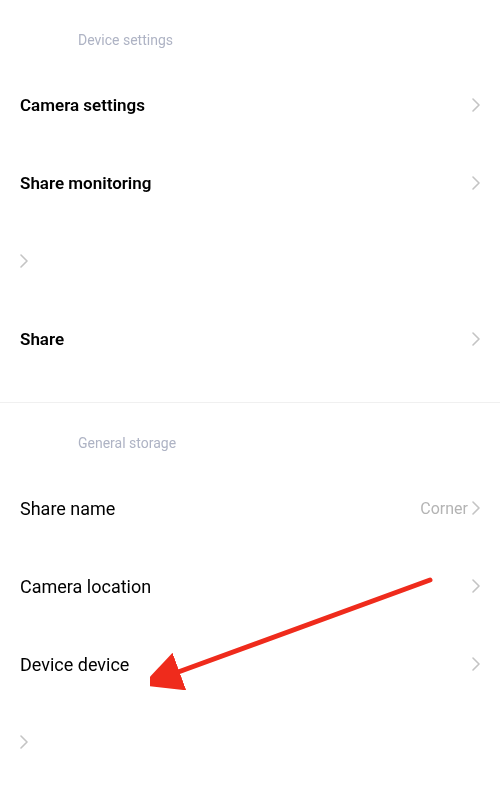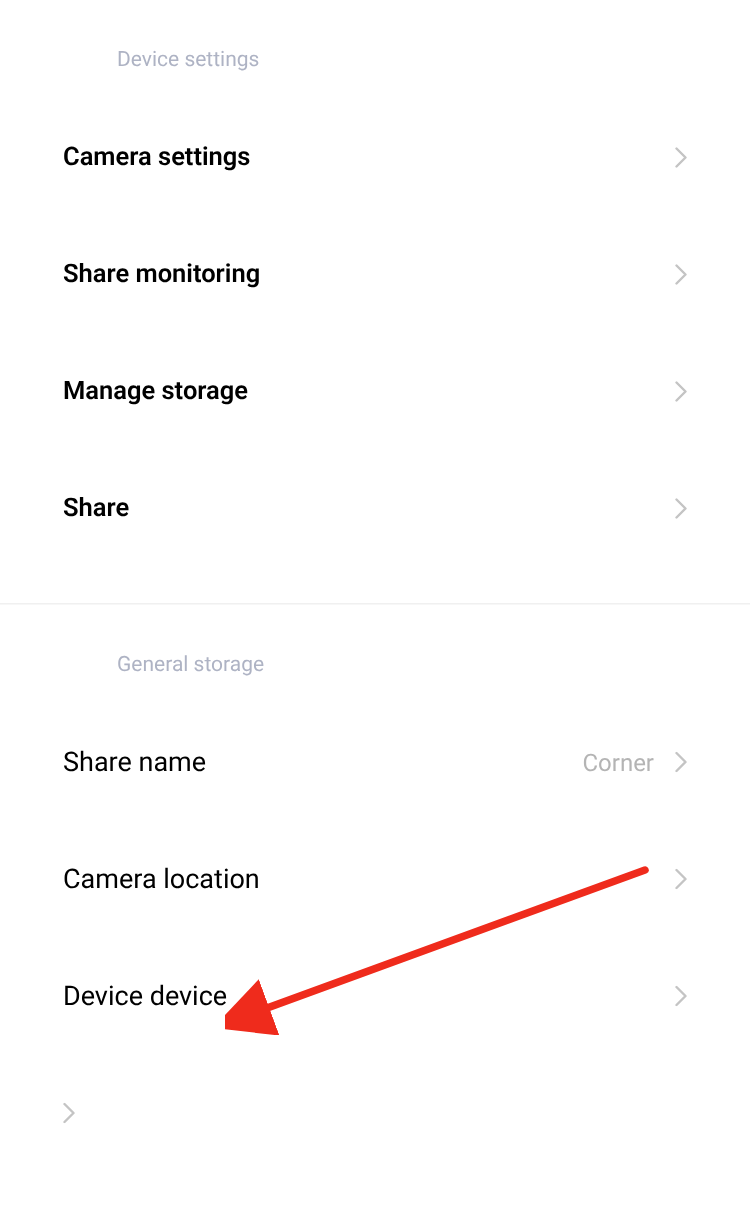--- a/index.html
+++ b/index.html
@@ -18,37 +18,37 @@
       padding: 32px 42px 18px 42px;
       font-size: 14px;
       color: #aeb3c4;
       font-weight: 400;
       margin-left: 36px;
     }
     .row {
       display: flex;
       align-items: center;
       justify-content: space-between;
-      padding: 0 42px;
+      padding: 0 20px;
       height: 78px;
       cursor: pointer;
     }
     .row-label {
       font-size: 17px;
       color: #000000;
       font-weight: 600;
     }
     .row-label.regular {
       font-weight: 400;
       font-size: 18px;
     }
     .row-right {
       display: flex;
       align-items: center;
-      gap: 14px;
+      gap: 4px;
     }
     .row-value {
       font-size: 16px;
       color: #b4b4b4;
       font-weight: 400;
     }
     .chevron {
       width: 8px;
       height: 14px;
       flex-shrink: 0;
@@ -87,21 +87,20 @@
   <div class="row-right">
     <span class="chevron">
       <svg width="8" height="14" viewBox="0 0 8 14">
           <path d="M1 1 L7 7 L1 13" stroke="#c4c4c4" stroke-width="1.6" fill="none" stroke-linecap="round" stroke-linejoin="round"></path>
         </svg>
     </span>
   </div>
 </div>
 
 <div class="row">
-  <span class="row-label">Manage storage</span>
   <div class="row-right">
     <span class="chevron">
       <svg width="8" height="14" viewBox="0 0 8 14">
           <path d="M1 1 L7 7 L1 13" stroke="#c4c4c4" stroke-width="1.6" fill="none" stroke-linecap="round" stroke-linejoin="round"></path>
         </svg>
     </span>
   </div>
 </div>
 
 <div class="row">

